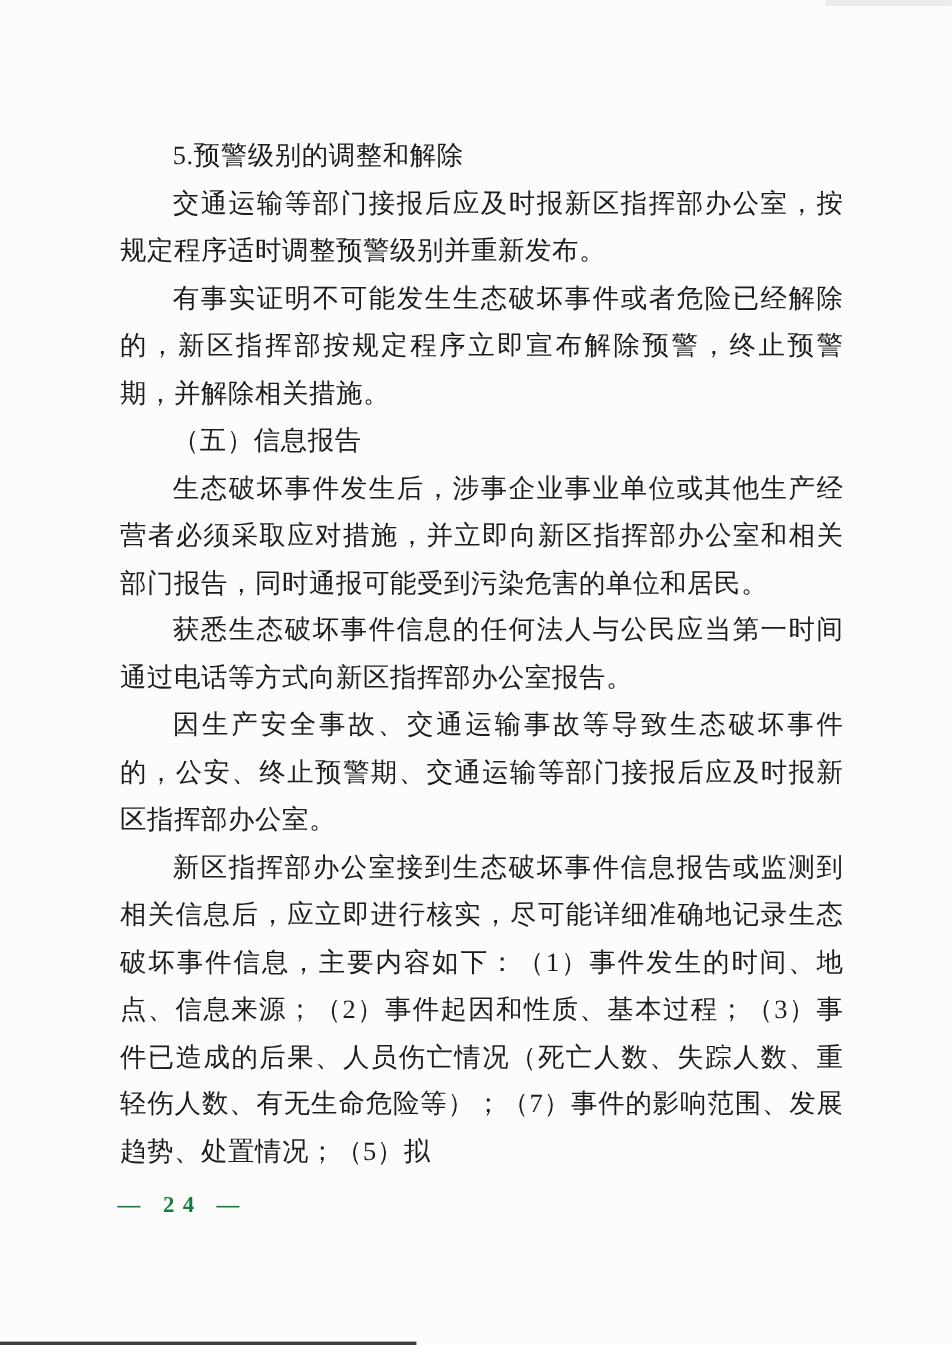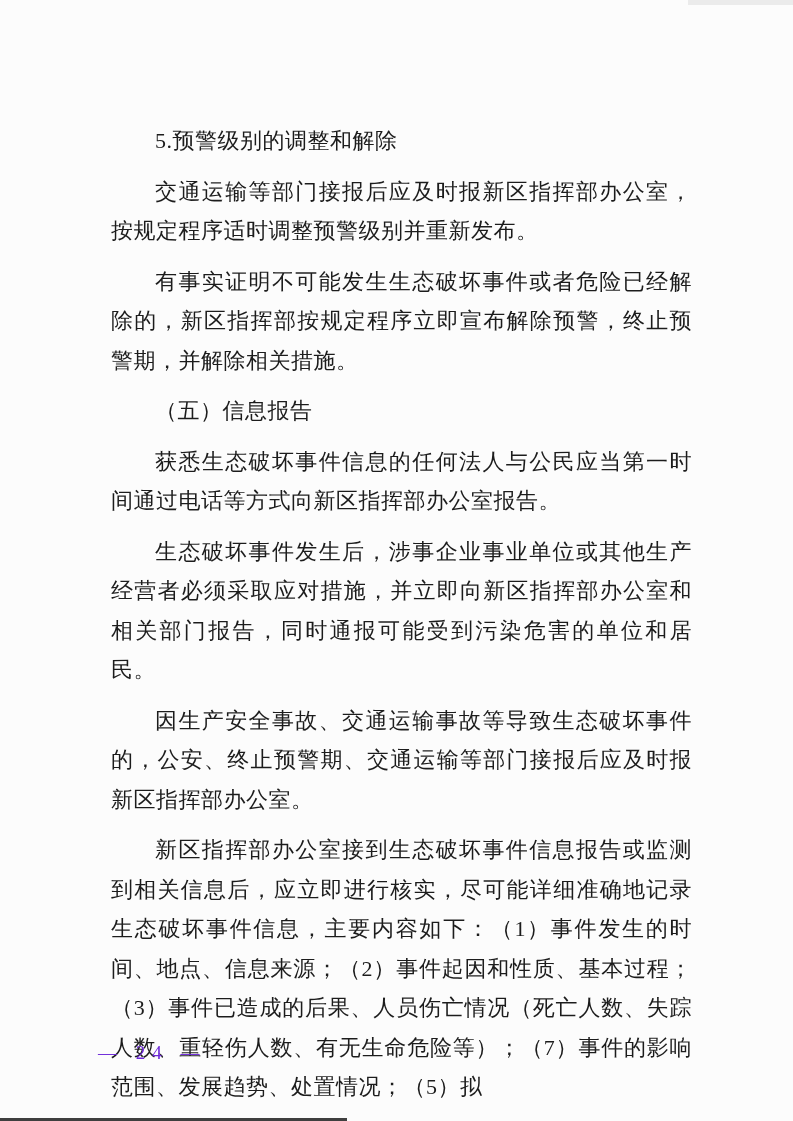--- a/index.html
+++ b/index.html
@@ -42,48 +42,49 @@
     left: 100px;
     top: 110px;
     width: 603px;
     color: #1c1c1c;
     font-size: 22px;
     line-height: 39.5px;
     text-align: justify;
     text-justify: inter-character;
   }
   .para {
-    margin: 11px;
+    margin: 0;
     text-indent: 2em;
     letter-spacing: 0.5px;
   }
   .page-number {
     position: absolute;
     left: 98px;
-    top: 1042px;
+    top: 994px;
     font-size: 19px;
-    color: #6d28d9;
+    color: #15803d;
     letter-spacing: 7px;
     font-family: "Liberation Serif", "DejaVu Serif", serif;
+    font-weight: bold;
   }
 </style>
 </head>
 <body>
 
 <div class="page">
 
   <div class="scan-artifact-top"></div>
 
   <main class="content">
     <p class="para">5.预警级别的调整和解除</p>
     <p class="para">交通运输等部门接报后应及时报新区指挥部办公室，按规定程序适时调整预警级别并重新发布。</p>
     <p class="para">有事实证明不可能发生生态破坏事件或者危险已经解除的，新区指挥部按规定程序立即宣布解除预警，终止预警期，并解除相关措施。</p>
     <p class="para">（五）信息报告</p>
+    <p class="para">生态破坏事件发生后，涉事企业事业单位或其他生产经营者必须采取应对措施，并立即向新区指挥部办公室和相关部门报告，同时通报可能受到污染危害的单位和居民。</p>
     <p class="para">获悉生态破坏事件信息的任何法人与公民应当第一时间通过电话等方式向新区指挥部办公室报告。</p>
-    <p class="para">生态破坏事件发生后，涉事企业事业单位或其他生产经营者必须采取应对措施，并立即向新区指挥部办公室和相关部门报告，同时通报可能受到污染危害的单位和居民。</p>
     <p class="para">因生产安全事故、交通运输事故等导致生态破坏事件的，公安、终止预警期、交通运输等部门接报后应及时报新区指挥部办公室。</p>
     <p class="para">新区指挥部办公室接到生态破坏事件信息报告或监测到相关信息后，应立即进行核实，尽可能详细准确地记录生态破坏事件信息，主要内容如下：（1）事件发生的时间、地点、信息来源；（2）事件起因和性质、基本过程；（3）事件已造成的后果、人员伤亡情况（死亡人数、失踪人数、重轻伤人数、有无生命危险等）；（7）事件的影响范围、发展趋势、处置情况；（5）拟</p>
   </main>
 
   <div class="page-number">— 24 —</div>
 
   <div class="scan-artifact-bottom"></div>
 
 </div>
 

